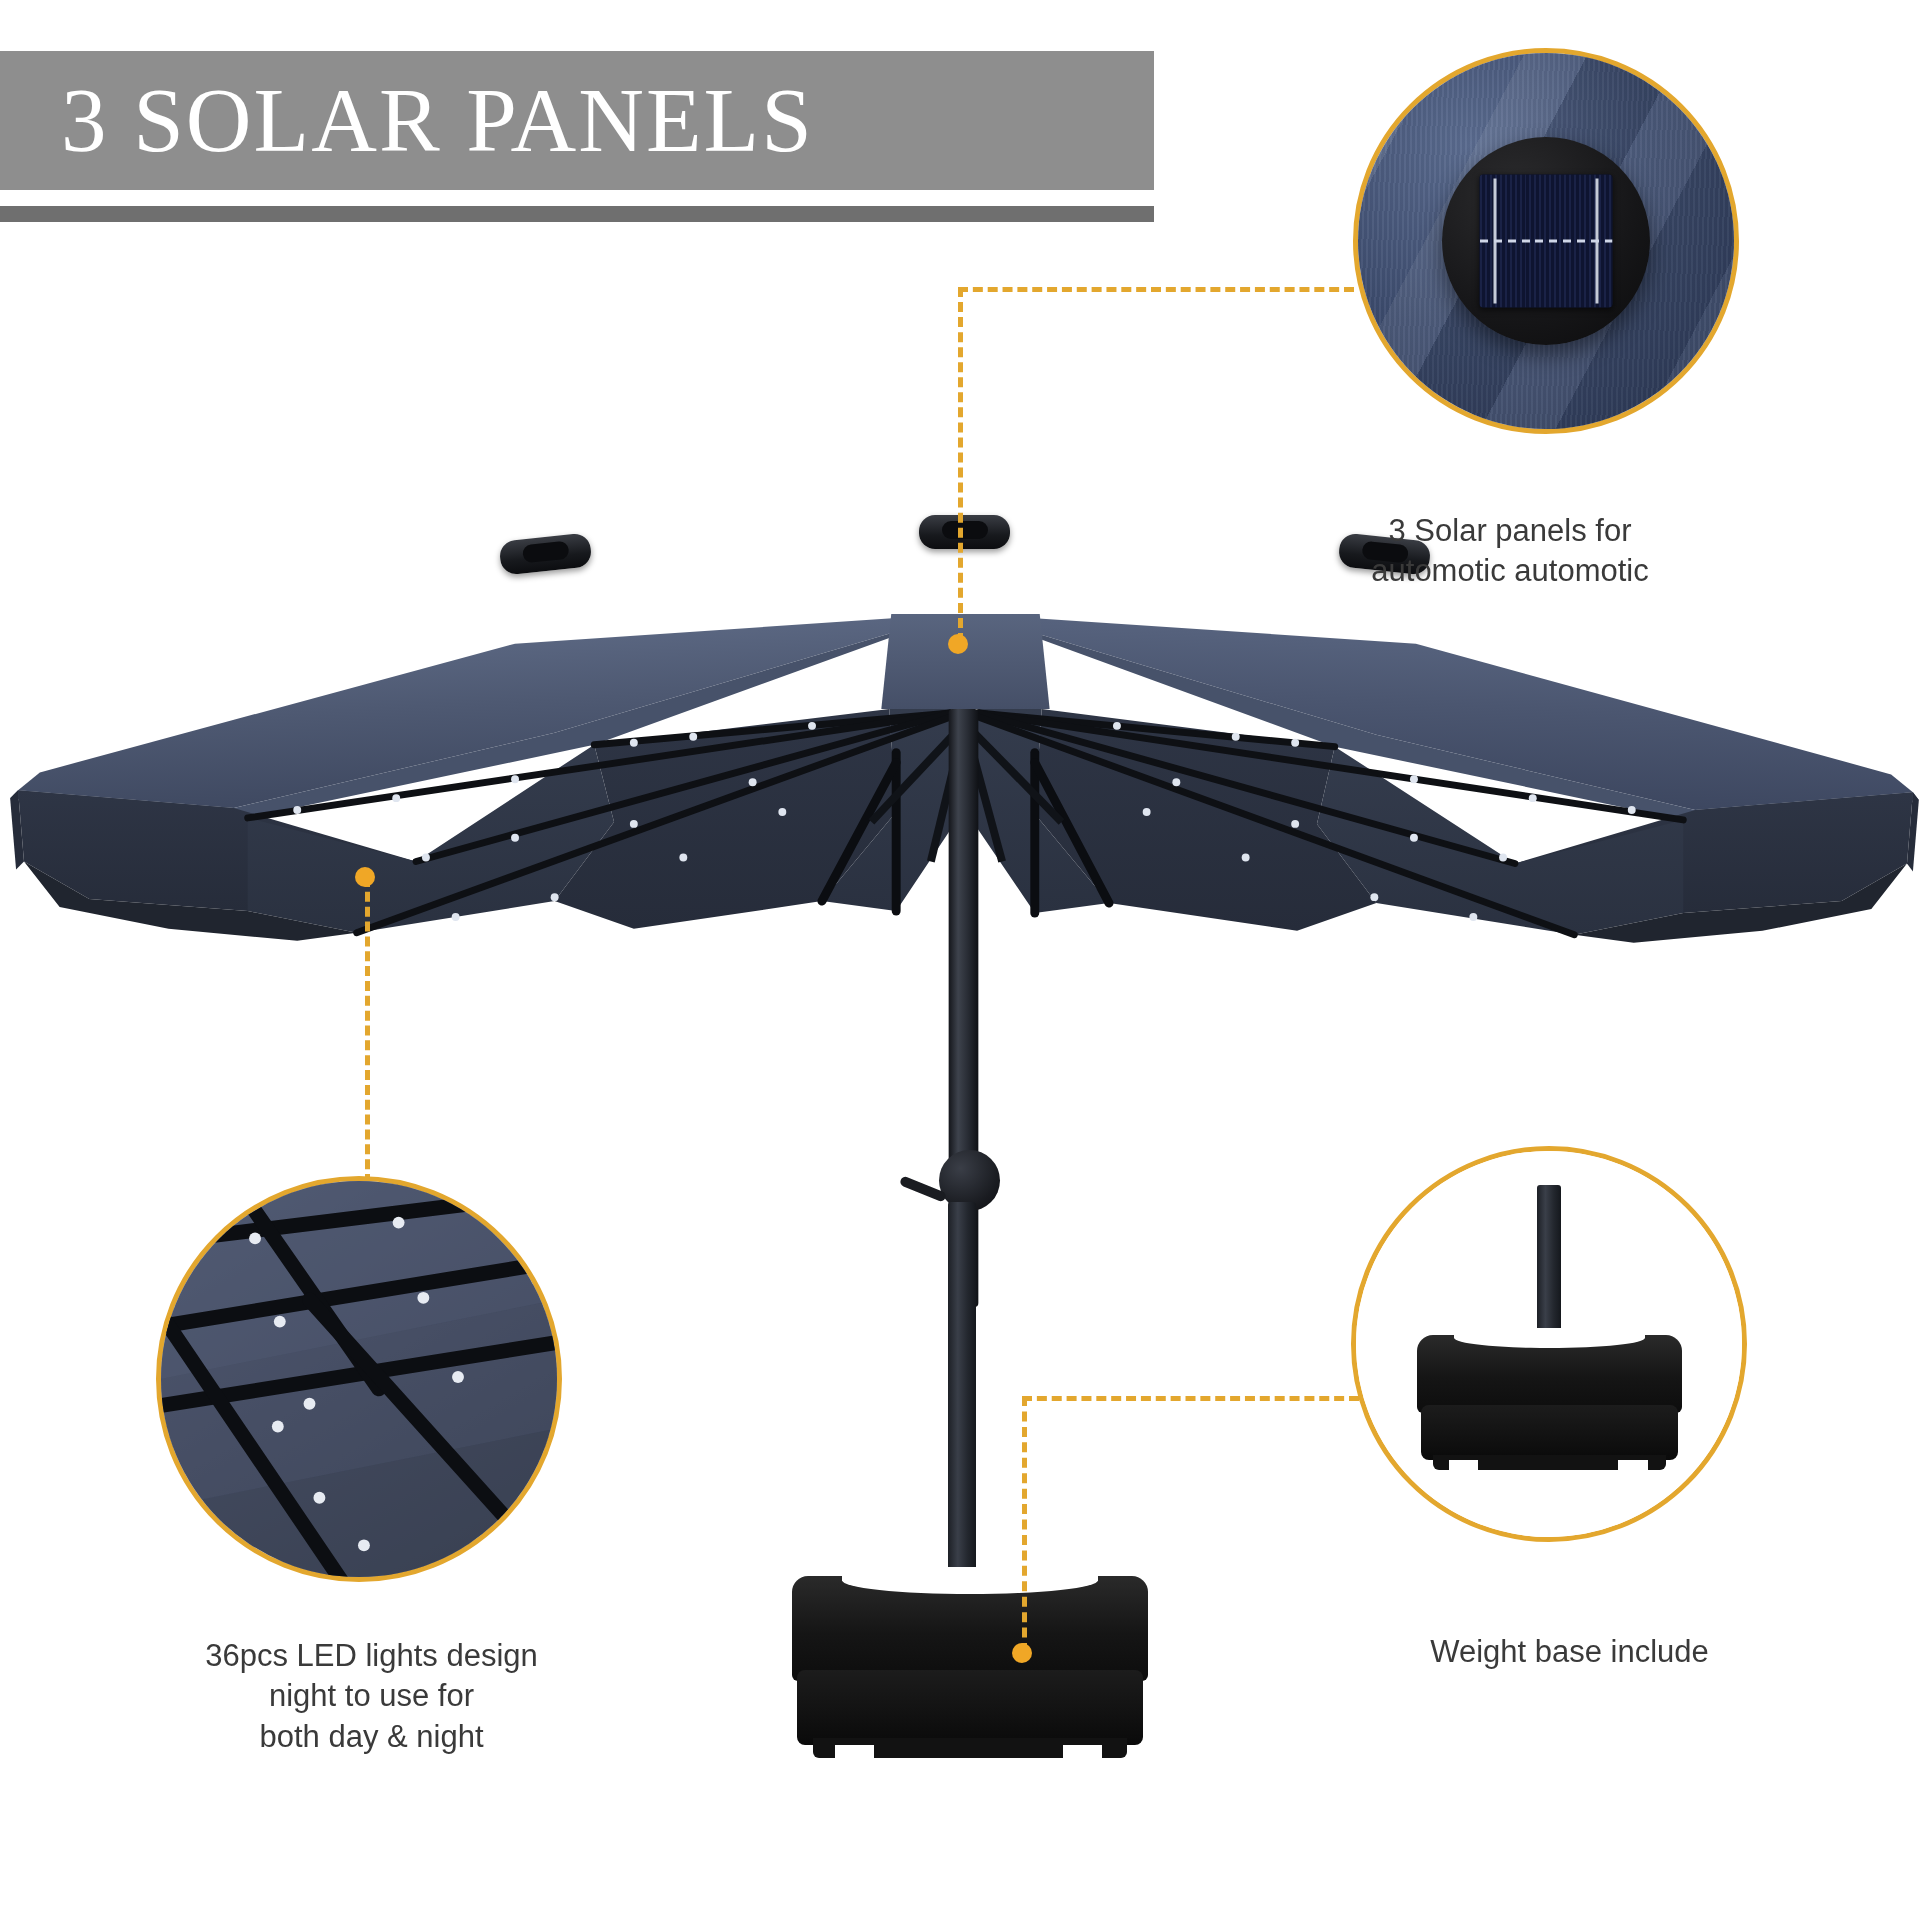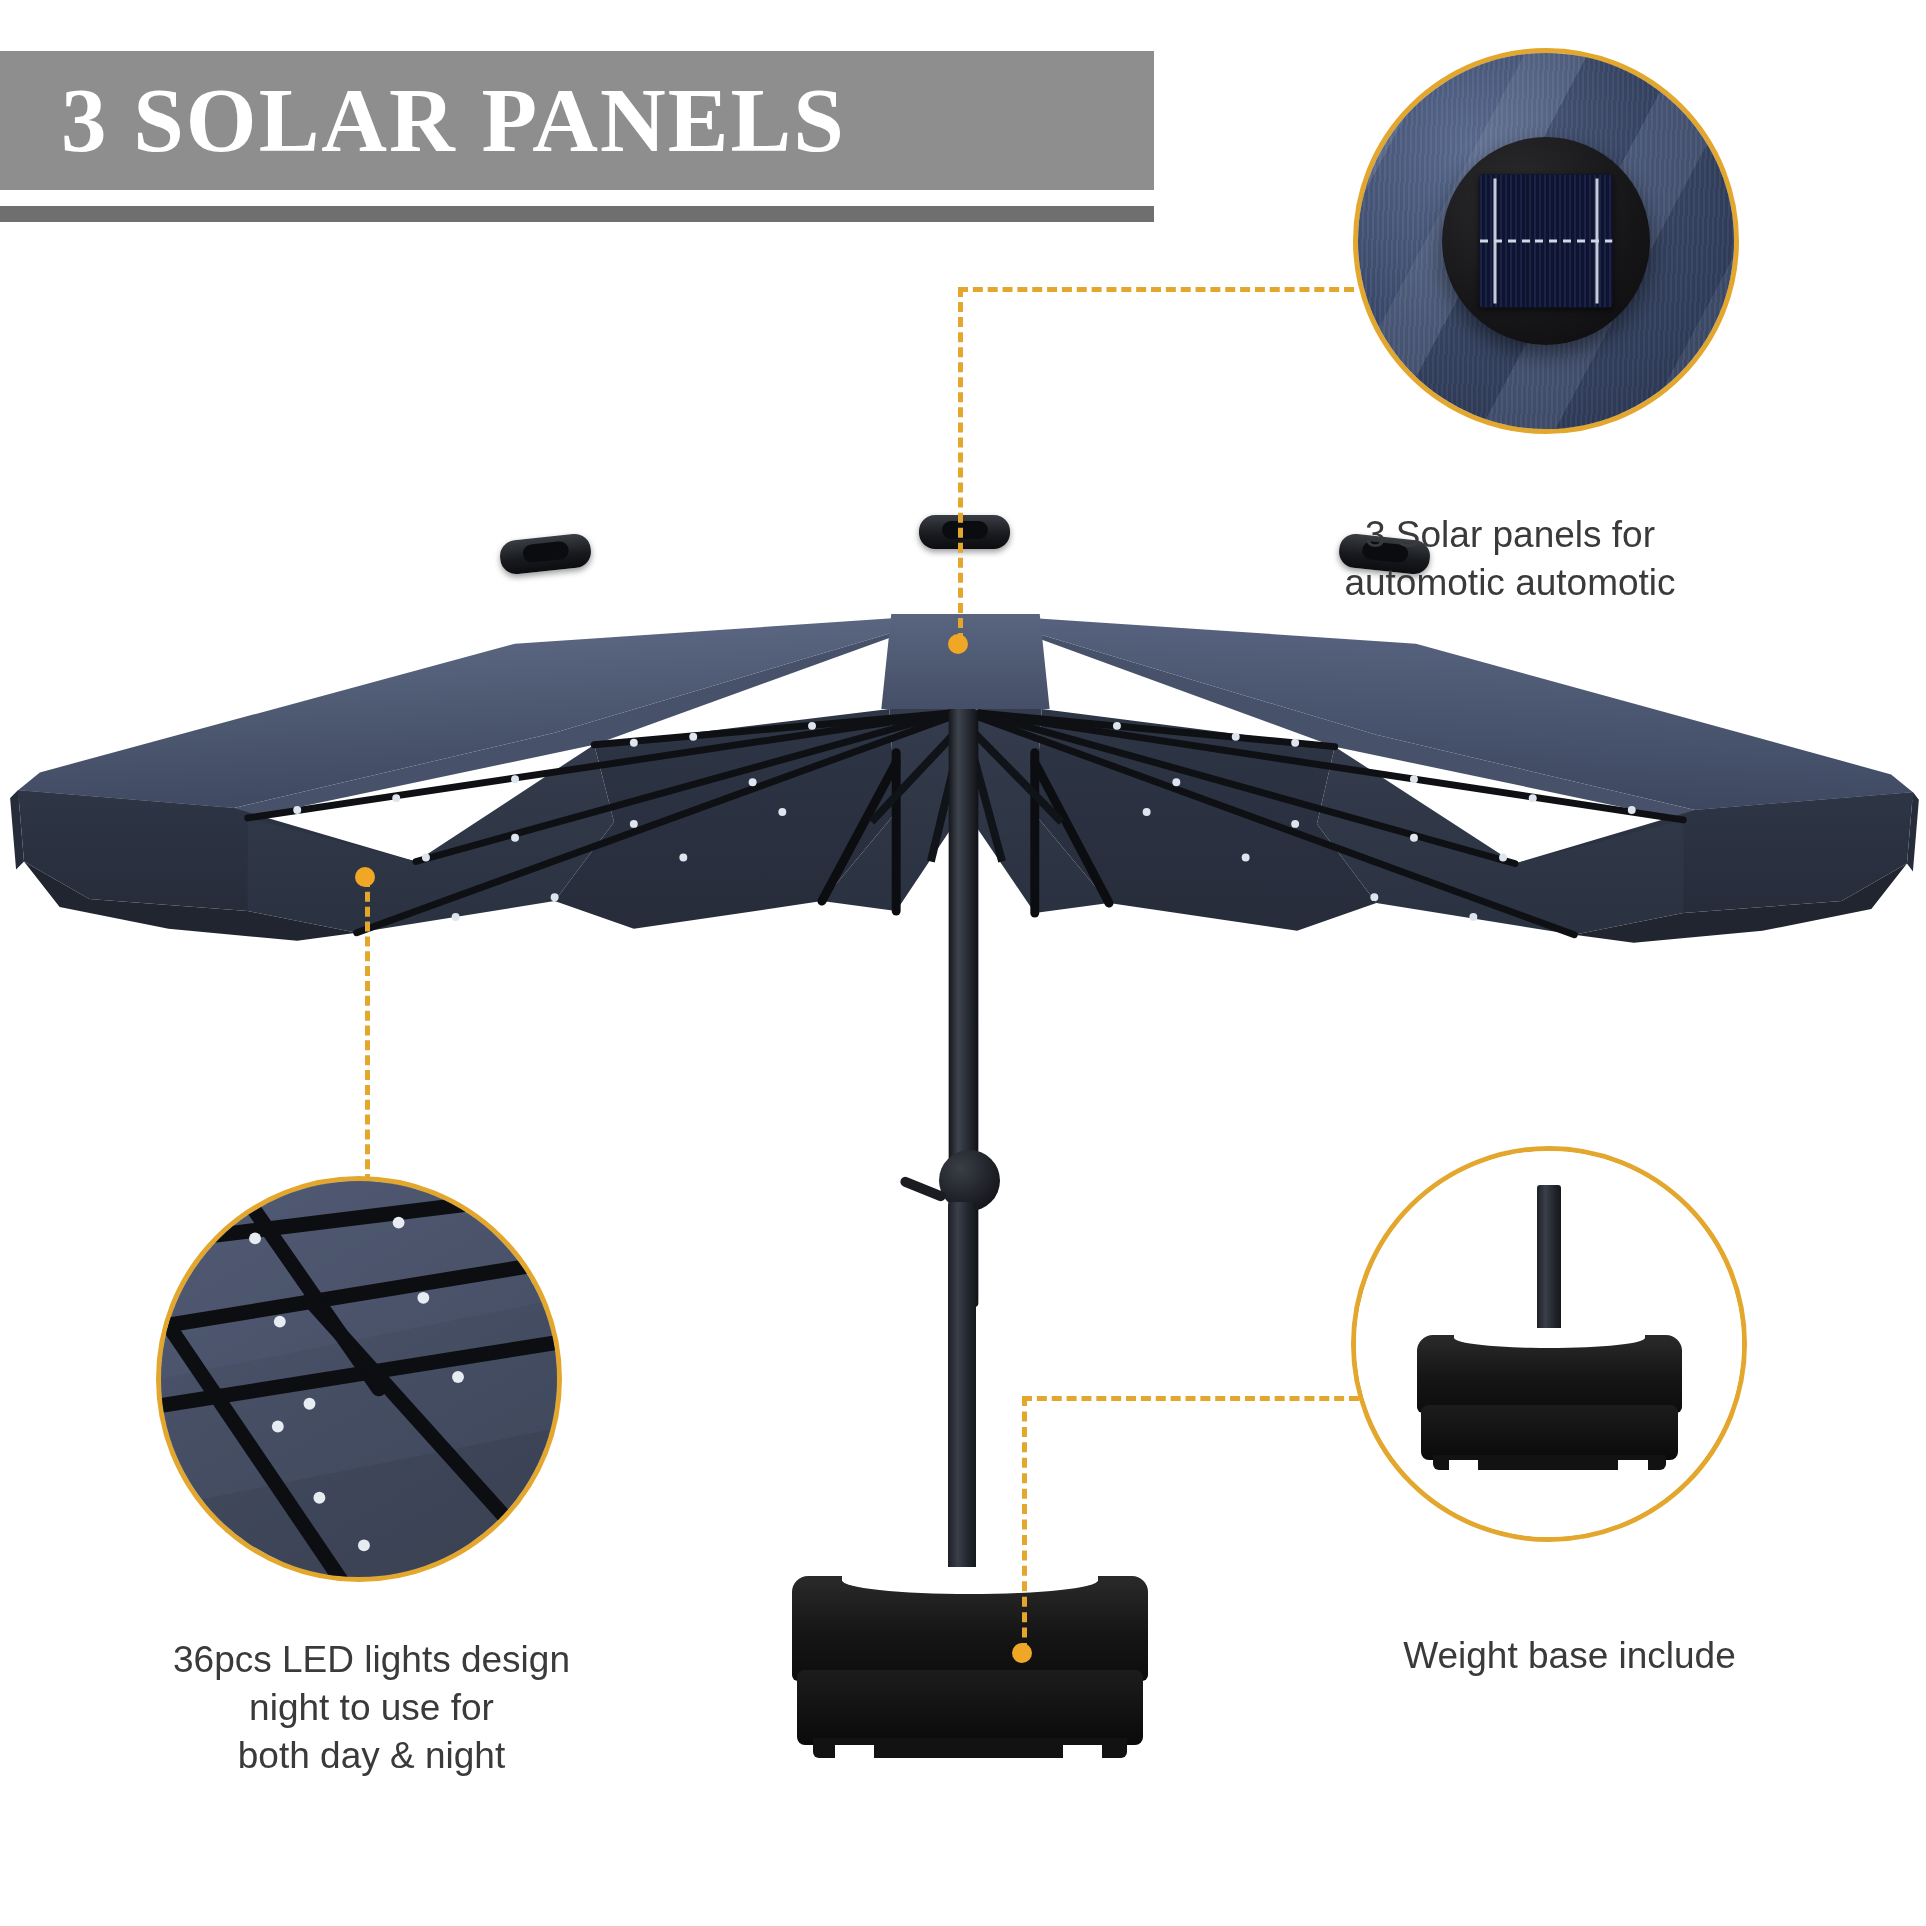--- a/index.html
+++ b/index.html
@@ -14,21 +14,21 @@
 
   
   .banner{
     position:absolute;left:0;top:51px;width:1154px;height:139px;
     background:#8e8e8e;
     display:flex;align-items:center;
   }
   .banner-text{
     font-family:"Liberation Serif","DejaVu Serif",serif;
     color:#ffffff;font-size:91px;letter-spacing:2px;
-    margin-left:61px;line-height:1;white-space:nowrap;font-weight:bold;
+    margin-left:61px;line-height:1;white-space:nowrap;
   }
   .banner-rule{
     position:absolute;left:0;top:206px;width:1154px;height:16px;
     background:#6f6f6f;
   }
 
   
   .callout{position:absolute;border-radius:50%;overflow:hidden;
            border:5px solid #E3A72E;box-sizing:border-box;background:#fff;}
   .callout-inner{position:absolute;inset:0;}
@@ -118,21 +118,21 @@
   .pole{position:absolute;background:linear-gradient(90deg,#1d2026 0%,#3a3f49 35%,#23272e 70%,#15181d 100%);border-radius:3px;}
 
   
   .dash-h{position:absolute;height:0;border-top:5px dashed #E3A72E;}
   .dash-v{position:absolute;width:0;border-left:5px dashed #E3A72E;}
   .dot{position:absolute;width:20px;height:20px;border-radius:50%;background:#F0A726;}
 
   
   .caption{
     position:absolute;text-align:center;color:#3a3a3a;
-    font-size:37px;line-height:1.30;font-weight:300;
+    font-size:31px;line-height:1.30;font-weight:300;
     font-family:"Liberation Sans",sans-serif;
   }
   #cap-solar{left:1119px;top:511px;width:782px;}
   #cap-led{left:30px;top:1636px;width:683px;text-align:center;}
   #cap-base{left:1228px;top:1632px;width:683px;}
   .caption span{display:block;}
 
   
   #umbrella{position:absolute;left:0;top:614px;width:1927px;height:693px;}
   .hub{

